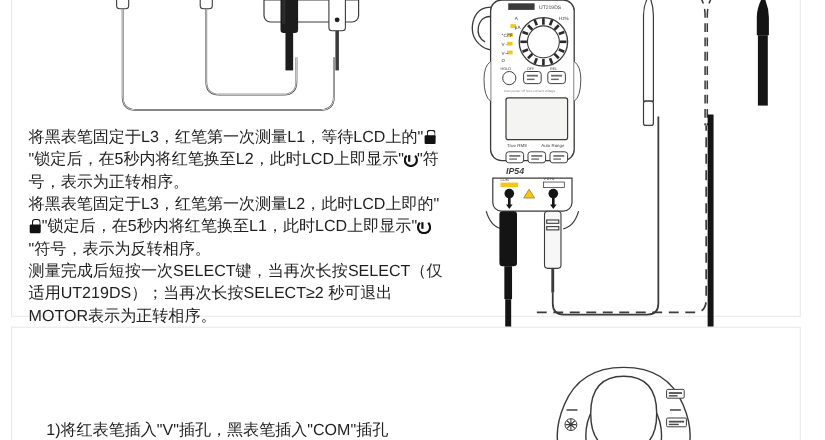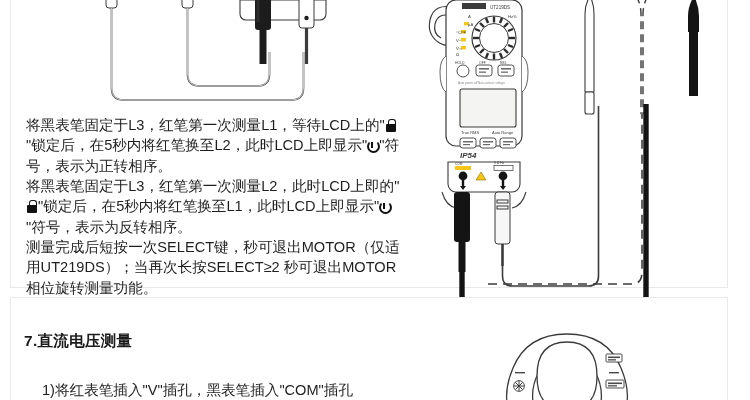--- a/index.html
+++ b/index.html
@@ -299,25 +299,24 @@
       <g fill="none" stroke="#3b3b3b" stroke-width="1.6" stroke-dasharray="9 6">
         <path d="M66 290 h144 q10 0 10 -12 v-158"></path>
       </g>
     </svg>
   </div>
 
   <div class="para" id="para-1"><span>将黑表笔固定于L3，红笔第一次测量L1，等待LCD上</span><span>的"</span><span class="glyph-lock"></span><span>"锁定后，在5秒内将红笔换至L2，此时LCD上即</span><span>显示"</span><span class="glyph-rot"></span><span>"符号，表示为正转相序。</span></div>
 
   <div class="para" id="para-2"><span>将黑表笔固定于L3，红笔第一次测量L2，此时LCD上即</span><span>的"</span><span class="glyph-lock"></span><span>"锁定后，在5秒内将红笔换至L1，此时LCD上</span><span>即显示"</span><span class="glyph-rot"></span><span>"符号，表示为反转相序。</span></div>
 
-  <div class="para" id="para-3"><span>测量完成后短按一次SELECT键，秒可退出MOTOR（仅</span><span>适用UT219DS）；当再次长按SELECT≥2 秒可退出MOTOR</span><span>相位旋转测量功能。</span></div>
+  <div class="para" id="para-3"><span>测量完成后短按一次SELECT键，当再次长按SELECT（仅</span><span>适用UT219DS）；当再次长按SELECT≥2 秒可退出MOTOR</span><span>表示为正转相序。</span></div>
 
   <div class="card" id="card-b"></div>
 
-  <div class="heading">7.直流电压测量</div>
 
   <div class="subline">1)将红表笔插入"V"插孔，黑表笔插入"COM"插孔</div>
 
   <div class="art" style="left:487px;top:332px;">
     <svg width="160" height="70" viewBox="0 0 160 70">
       <g fill="#fff" stroke="#3b3b3b" stroke-width="1.3">
         <path d="M80 2 q40 0 54 34 q8 19 6 34 h-26 q2 -16 -6 -30 q-11 -17 -28 -17 q-17 0 -28 17 q-8 14 -6 30 h-26 q-2 -15 6 -34 q14 -34 54 -34 z"></path>
         <path d="M80 10 q-30 0 -30 34 q0 18 8 26 h44 q8 -8 8 -26 q0 -34 -30 -34 z"></path>
       </g>
       <g fill="#fff" stroke="#3b3b3b" stroke-width=".9">

